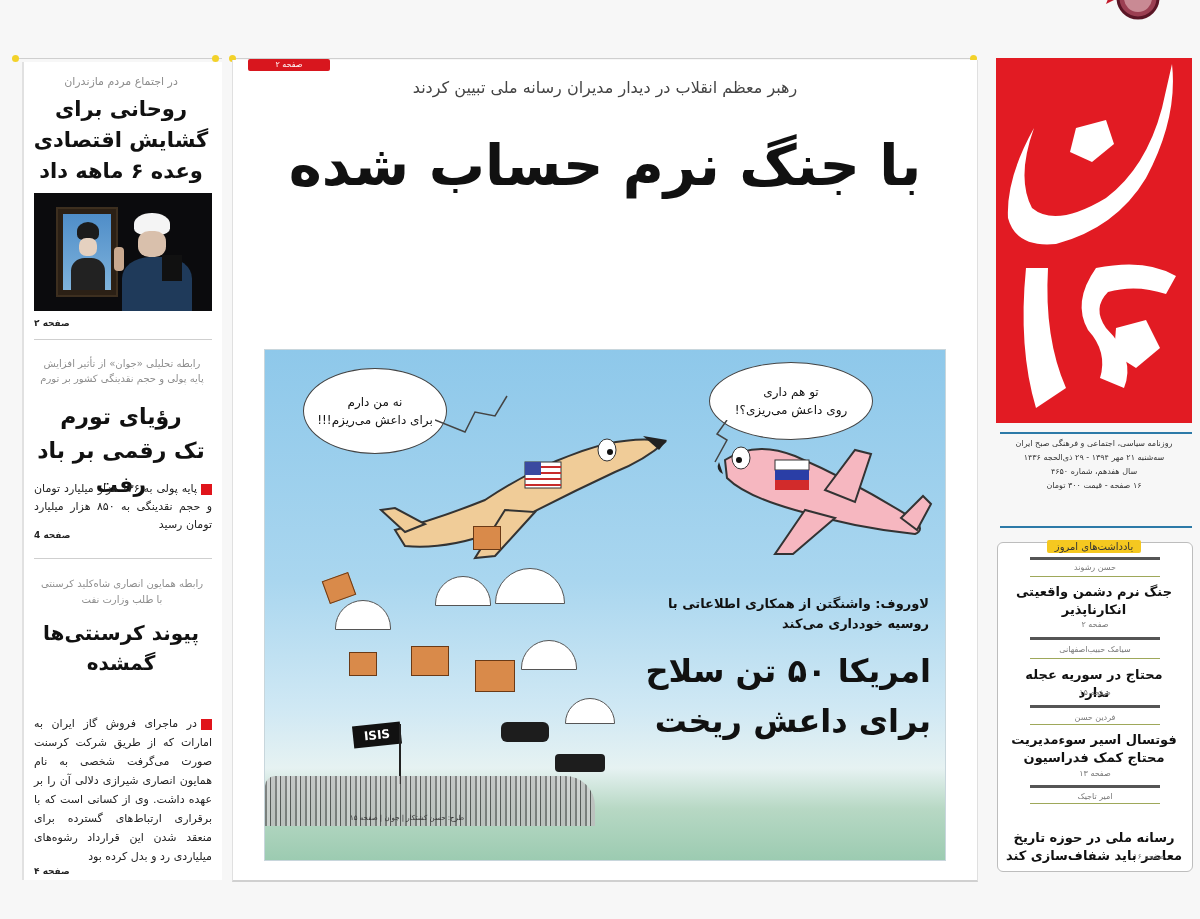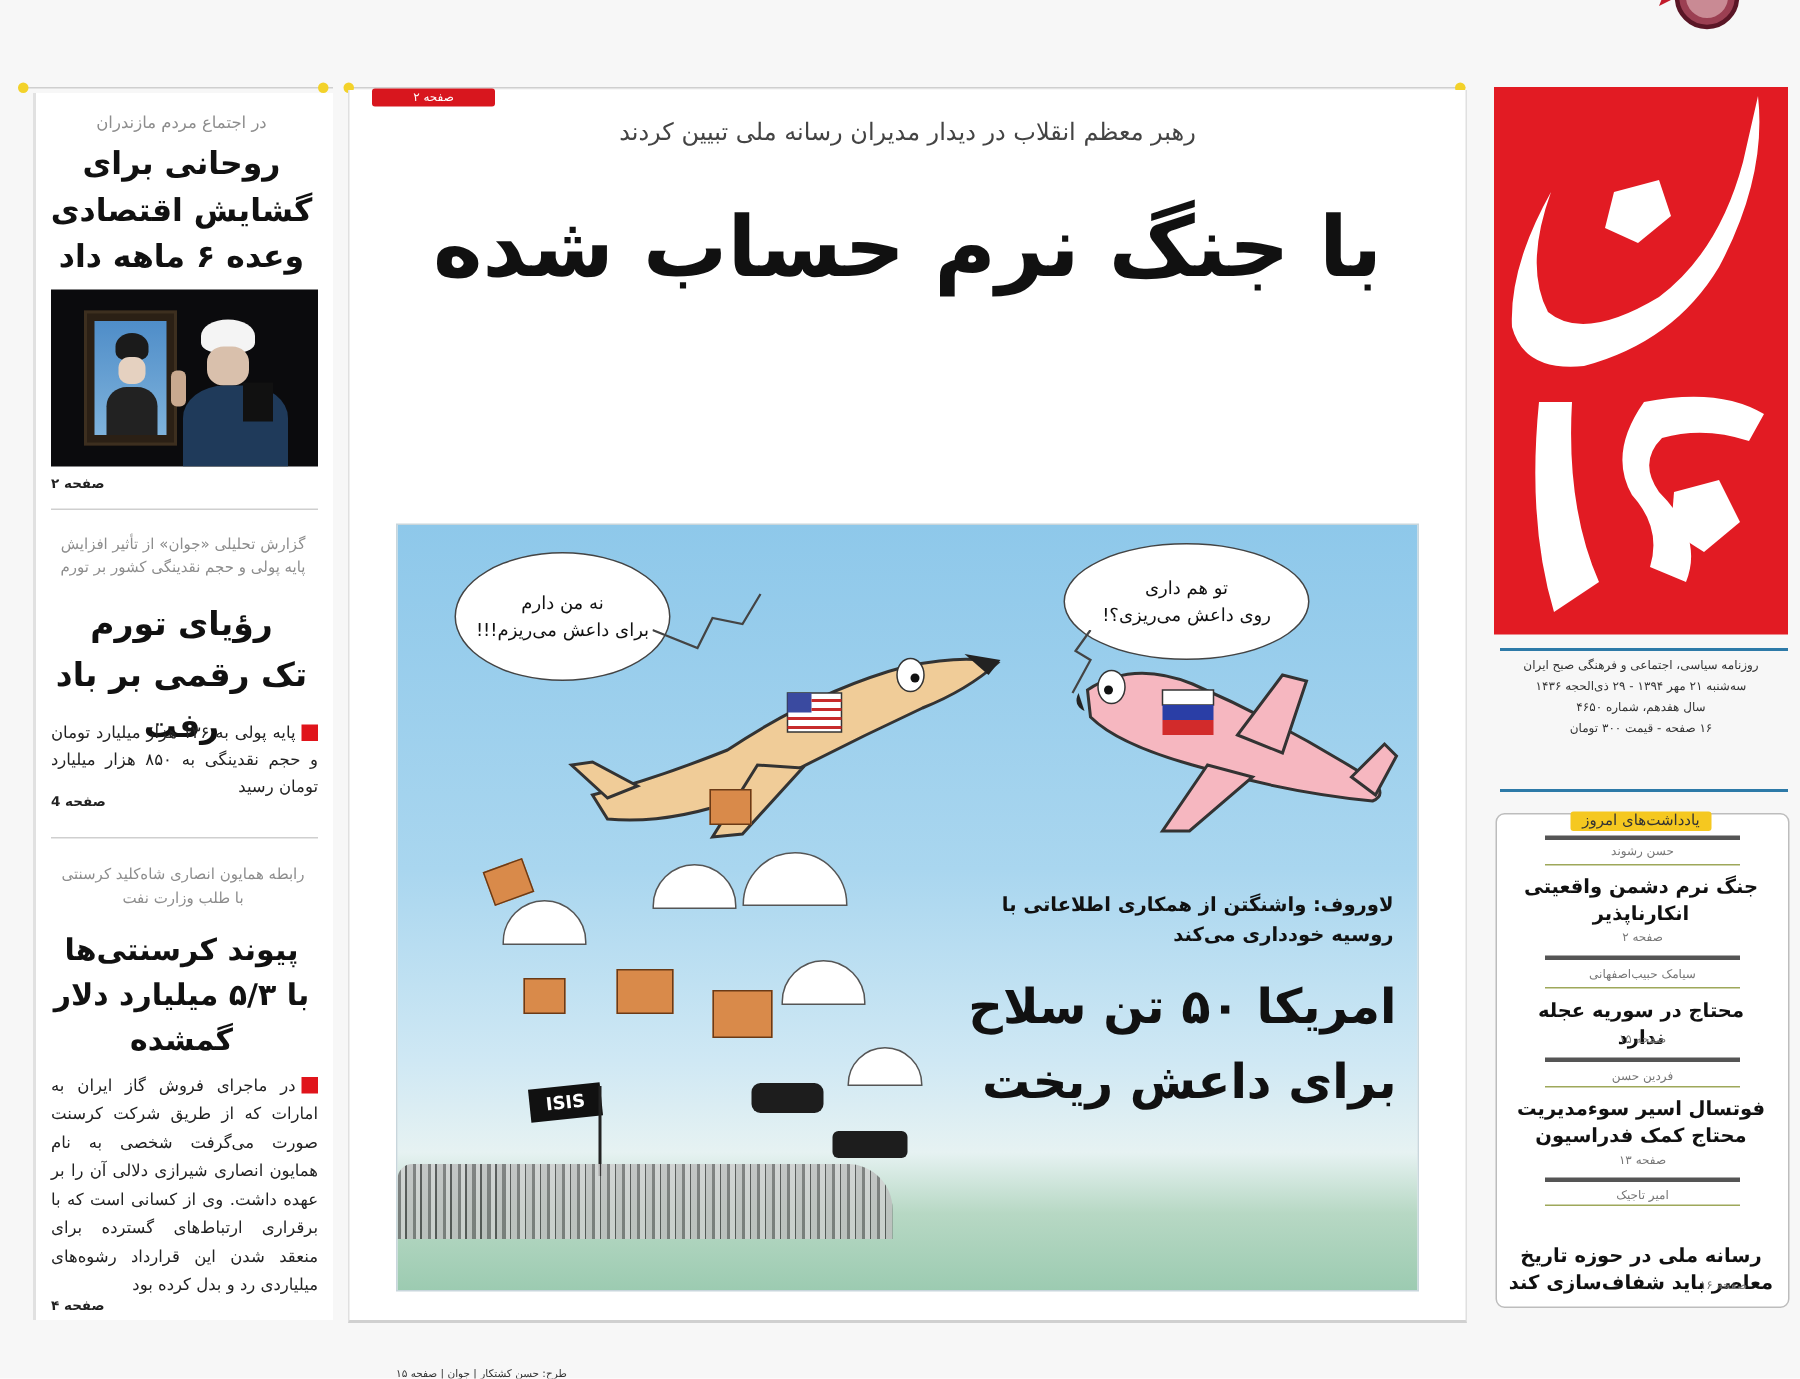--- a/index.html
+++ b/index.html
@@ -61,40 +61,39 @@
   <div style="position:absolute;left:100px;top:20px;width:36px;height:22px;background:#f4f4f4;border-radius:50% 50% 30% 30%;"></div>
   <div style="position:absolute;left:104px;top:38px;width:28px;height:26px;background:#d9c0ac;border-radius:40%;"></div>
   <div style="position:absolute;left:88px;top:64px;width:70px;height:54px;background:#1f3a5a;border-radius:40% 40% 0 0;"></div>
   <div style="position:absolute;left:80px;top:54px;width:10px;height:24px;background:#c9a98f;border-radius:4px;"></div>
   <div style="position:absolute;left:128px;top:62px;width:20px;height:26px;background:#111;"></div>
 </div>
 <div class="abs page-ref" style="left:34px;top:318px;width:178px;text-align:left;">صفحه ۲</div>
 <div class="abs sep" style="left:34px;top:339px;width:178px;"></div>
 
 <div class="abs rtl kicker" style="left:30px;top:356px;width:184px;font-size:10px;line-height:15px;">
-  <div>گزارش تحلیلی «جوان» از تأثیر افزایش</div>
+  <div>رابطه تحلیلی «جوان» از تأثیر افزایش</div>
   <div>پایه پولی و حجم نقدینگی کشور بر تورم</div>
 </div>
 <div class="abs rtl hl" style="left:28px;top:400px;width:186px;font-size:22px;line-height:34px;">
   <div>رؤیای تورم</div>
   <div>تک رقمی بر باد رفت</div>
 </div>
 <div class="abs body-txt" style="left:34px;top:480px;width:178px;">
   <span class="red-sq"></span><span>پایه پولی به ۱۳۶ هزار میلیارد تومان و حجم نقدینگی به ۸۵۰ هزار میلیارد تومان رسید</span>
 </div>
 <div class="abs page-ref" style="left:34px;top:530px;width:178px;text-align:left;">صفحه 4</div>
 <div class="abs sep" style="left:34px;top:558px;width:178px;"></div>
 
 <div class="abs rtl kicker" style="left:30px;top:576px;width:184px;font-size:10px;line-height:16px;">
   <div>رابطه همایون انصاری شاه‌کلید کرسنتی</div>
   <div>با طلب وزارت نفت</div>
 </div>
 <div class="abs rtl hl" style="left:28px;top:618px;width:186px;font-size:20px;line-height:30px;">
   <div>پیوند کرسنتی‌ها</div>
-  <div>با ۵/۳ میلیارد دلار</div>
   <div>گمشده</div>
 </div>
 <div class="abs body-txt" style="left:34px;top:714px;width:178px;line-height:19px;">
   <span class="red-sq"></span><span>در ماجرای فروش گاز ایران به امارات که از طریق شرکت کرسنت صورت می‌گرفت شخصی به نام همایون انصاری شیرازی دلالی آن را بر عهده داشت. وی از کسانی است که با برقراری ارتباط‌های گسترده برای منعقد شدن این قرارداد رشوه‌های میلیاردی رد و بدل کرده بود</span>
 </div>
 <div class="abs page-ref" style="left:34px;top:866px;width:178px;text-align:left;">صفحه ۴</div>
 
 <div class="abs sep" style="left:232px;top:58px;width:745px;"></div>
 <div class="dot" style="left:229px;top:55px;"></div>
 <div class="dot" style="left:970px;top:55px;"></div>
@@ -190,21 +189,21 @@
 
   <div class="abs" style="left:0;top:426px;width:330px;height:50px;background:repeating-linear-gradient(90deg,#6a6a6a 0 2px,#cfcfcf 2px 5px,#3c3c3c 5px 6px,#bdbdbd 6px 10px);opacity:.8;border-radius:10px 30px 0 0;"></div>
 
   <div class="abs rtl" style="left:382px;top:244px;width:282px;font-size:13px;font-weight:bold;line-height:20px;color:#111;text-align:right;">لاوروف: واشنگتن از همکاری اطلاعاتی با روسیه خودداری می‌کند</div>
   <div class="abs rtl hl" style="left:376px;top:296px;width:290px;font-size:32px;line-height:50px;text-align:right;">
     <div>امریکا ۵۰ تن سلاح</div>
     <div>برای داعش ریخت</div>
   </div>
 </div>
 
-<div class="abs" style="left:264px;top:912px;width:200px;font-size:7px;color:#333;direction:rtl;text-align:left;">طرح: حسن کشتکار | جوان | صفحه ۱۵</div>
+<div class="abs" style="left:264px;top:814px;width:200px;font-size:7px;color:#333;direction:rtl;text-align:right;">طرح: حسن کشتکار | جوان | صفحه ۱۵</div>
 
 <div class="abs mast" style="left:996px;top:58px;width:196px;height:365px;overflow:hidden;">
   <svg width="196" height="365" viewBox="0 0 196 365">
     <path d="M176 6 Q182 60 150 120 Q120 170 60 186 Q20 190 12 160 Q10 120 38 70 Q20 120 36 150 Q60 170 110 140 Q150 110 166 50 Z" fill="#fff"></path>
     <path d="M80 70 L110 62 L118 86 L96 104 L74 94 Z" fill="#fff"></path>
     <path d="M30 210 L52 210 Q48 280 70 330 L40 350 Q22 290 30 210 Z" fill="#fff"></path>
     <path d="M100 210 Q150 200 180 218 L170 236 Q140 226 112 234 Q96 250 110 270 Q140 300 128 330 L104 320 Q112 294 92 272 Q76 244 100 210 Z" fill="#fff"></path>
     <path d="M120 270 L150 262 L164 290 L140 310 L118 296 Z" fill="#fff"></path>
   </svg>
   

